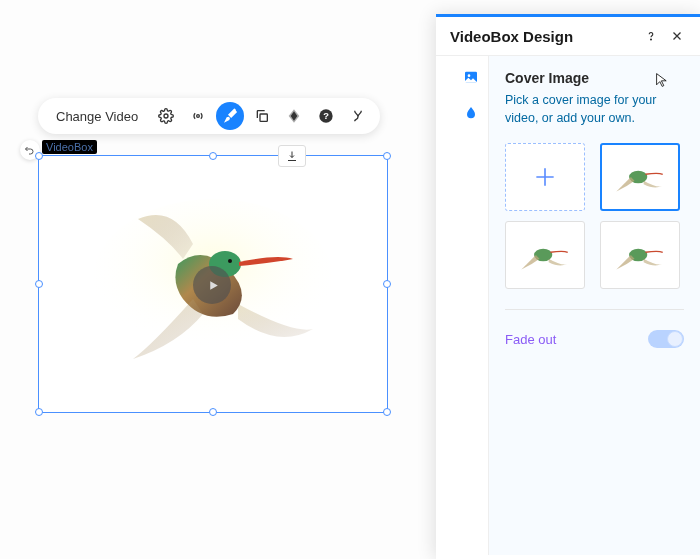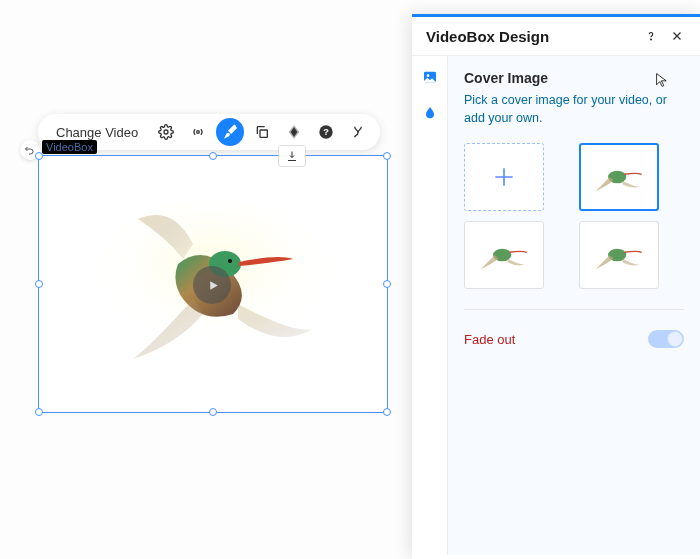--- a/index.html
+++ b/index.html
@@ -2,21 +2,21 @@
 <html><head>
 <meta charset="utf-8">
 <style>
 * { box-sizing: border-box; margin: 0; padding: 0; }
 body { width: 700px; height: 559px; font-family: -apple-system, Helvetica, Arial, sans-serif; background: #fdfdfd; position: relative; overflow: hidden; }
 
 
 .canvas { position: absolute; left: 0; top: 0; width: 440px; height: 559px; }
 
 
-.toolbar { position: absolute; top: 114px; left: 38px; height: 36px; background: #fff; border-radius: 18px; box-shadow: 0 2px 10px rgba(0,0,0,0.12); display: flex; align-items: center; padding: 0 6px; }
+.toolbar { position: absolute; top: 98px; left: 38px; height: 36px; background: #fff; border-radius: 18px; box-shadow: 0 2px 10px rgba(0,0,0,0.12); display: flex; align-items: center; padding: 0 6px; }
 .toolbar .btn-text { font-size: 13px; color: #333; padding: 0 12px; cursor: pointer; }
 .toolbar .ico { width: 28px; height: 28px; border-radius: 50%; display: flex; align-items: center; justify-content: center; margin: 0 2px; cursor: pointer; color: #333; }
 .toolbar .ico svg { width: 16px; height: 16px; }
 .toolbar .ico.active { background: #1983ff; color: #fff; }
 
 
 .undo-badge { position: absolute; top: 140px; left: 20px; width: 20px; height: 20px; border-radius: 50%; background: #fff; box-shadow: 0 1px 4px rgba(0,0,0,0.15); display: flex; align-items: center; justify-content: center; cursor: pointer; }
 .undo-badge svg { width: 12px; height: 12px; }
 
 
@@ -34,49 +34,49 @@
 .h-tm { top: -4px; left: 50%; margin-left: -4px; } .h-bm { bottom: -4px; left: 50%; margin-left: -4px; }
 .h-ml { top: 50%; left: -4px; margin-top: -4px; } .h-mr { top: 50%; right: -4px; margin-top: -4px; }
 
 
 .bird-wrap { position: absolute; inset: 0; display: flex; align-items: center; justify-content: center; }
 .bird { transform: scale(1); }
 .play-overlay { position: absolute; top: 50%; left: 50%; margin-left: -20px; margin-top: -18px; width: 38px; height: 38px; border-radius: 50%; background: rgba(80,80,80,0.65); display: flex; align-items: center; justify-content: center; cursor: pointer; }
 .play-overlay svg { width: 13px; height: 13px; fill: #ddd; margin-left: 2px; }
 
 
-.panel { position: absolute; top: 14px; right: 0; width: 288px; height: 545px; background: #fff; box-shadow: -2px 0 18px rgba(0,0,0,0.12); border-top-left-radius: 2px; }
+.panel { position: absolute; top: 14px; right: 0; width: 264px; height: 545px; background: #fff; box-shadow: -2px 0 18px rgba(0,0,0,0.12); border-top-left-radius: 2px; }
 .panel-topbar { height: 3px; background: #1983ff; }
 .panel-header { display: flex; align-items: center; padding: 10px 14px; border-bottom: 1px solid #eee; }
 .panel-title { font-size: 15px; font-weight: 700; color: #1a1a1a; flex: 1; }
 .hdr-ico { width: 18px; height: 18px; display: flex; align-items: center; justify-content: center; cursor: pointer; color: #333; margin-left: 8px; }
 .hdr-ico svg { width: 14px; height: 14px; }
 
 
-.panel-body { display: flex; height: calc(100% - 46px); }
+.panel-body { display: flex; height: calc(100% - 46px); padding-left: 17px; }
 .tab-rail { width: 36px; border-right: 1px solid #eee; padding-top: 12px; display: flex; flex-direction: column; align-items: center; gap: 18px; }
 .tab-rail .tabico { width: 18px; height: 18px; display: flex; align-items: center; justify-content: center; cursor: pointer; color: #333; }
 .tab-rail .tabico.active { color: #1983ff; }
 .tab-rail .tabico svg { width: 16px; height: 16px; }
 .panel-content { flex: 1; padding: 14px 16px; overflow: hidden; background: #f7fbff; }
 .section-title { font-size: 14px; font-weight: 600; color: #2a2a2a; margin-bottom: 6px; }
 .section-desc { font-size: 12.5px; color: #0369a1; line-height: 1.4; margin-bottom: 16px; }
 
 
 .thumb-grid { display: grid; grid-template-columns: 1fr 1fr; gap: 10px; margin-bottom: 20px; padding-bottom: 20px; border-bottom: 1px solid #e6e6e6; }
 .thumb { width: 80px; height: 68px; border-radius: 3px; background: #fff; display: flex; align-items: center; justify-content: center; cursor: pointer; }
 .thumb.add { border: 1px dashed #9bbfff; }
 .thumb.add svg { width: 26px; height: 26px; stroke: #5a8cff; }
 .thumb.opt { border: 1px solid #e0e0e0; }
 .thumb.selected { border: 2px solid #1983ff; }
 .thumb svg.mini-bird { width: 56px; height: 40px; }
 
 
 .row { display: flex; align-items: center; justify-content: space-between; }
-.row-label { font-size: 13px; color: #b91c1c; }
+.row-label { font-size: 13px; color: #8b5cf6; }
 .toggle { width: 36px; height: 18px; border-radius: 10px; background: #b9d3ff; position: relative; cursor: pointer; }
 .toggle .knob { position: absolute; right: 1px; top: 1px; width: 16px; height: 16px; border-radius: 50%; background: #e8f0ff; border: 1px solid #c8dcff; }
 
 
 .cursor { position: absolute; top: 72px; left: 655px; width: 16px; height: 16px; pointer-events: none; }
 </style>
 </head>
 <body>
 
 <div class="canvas">

